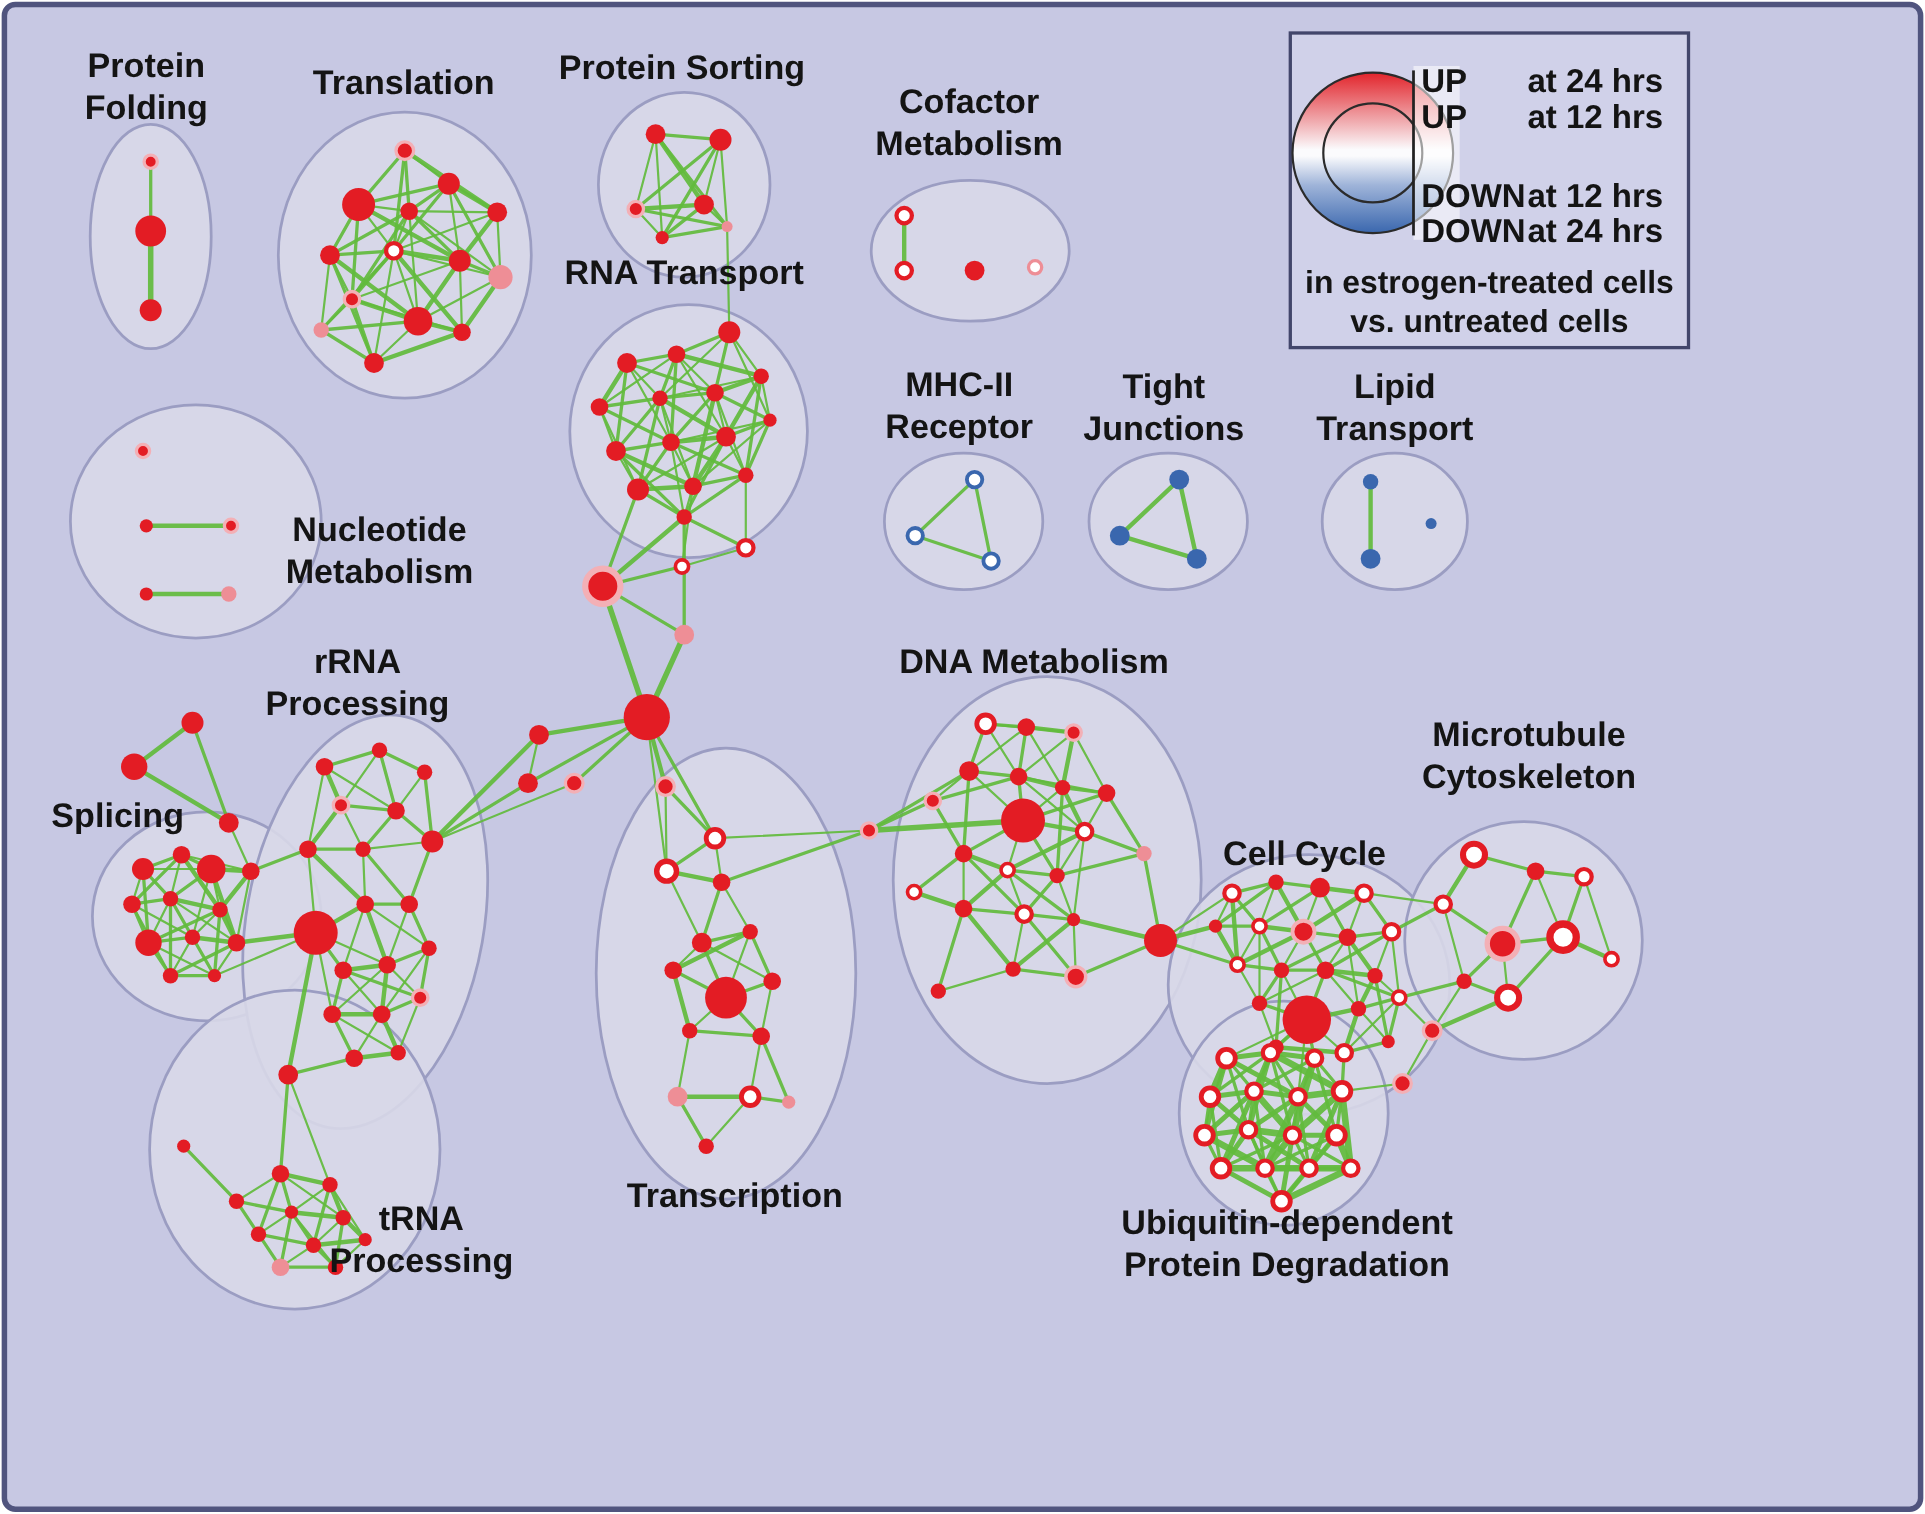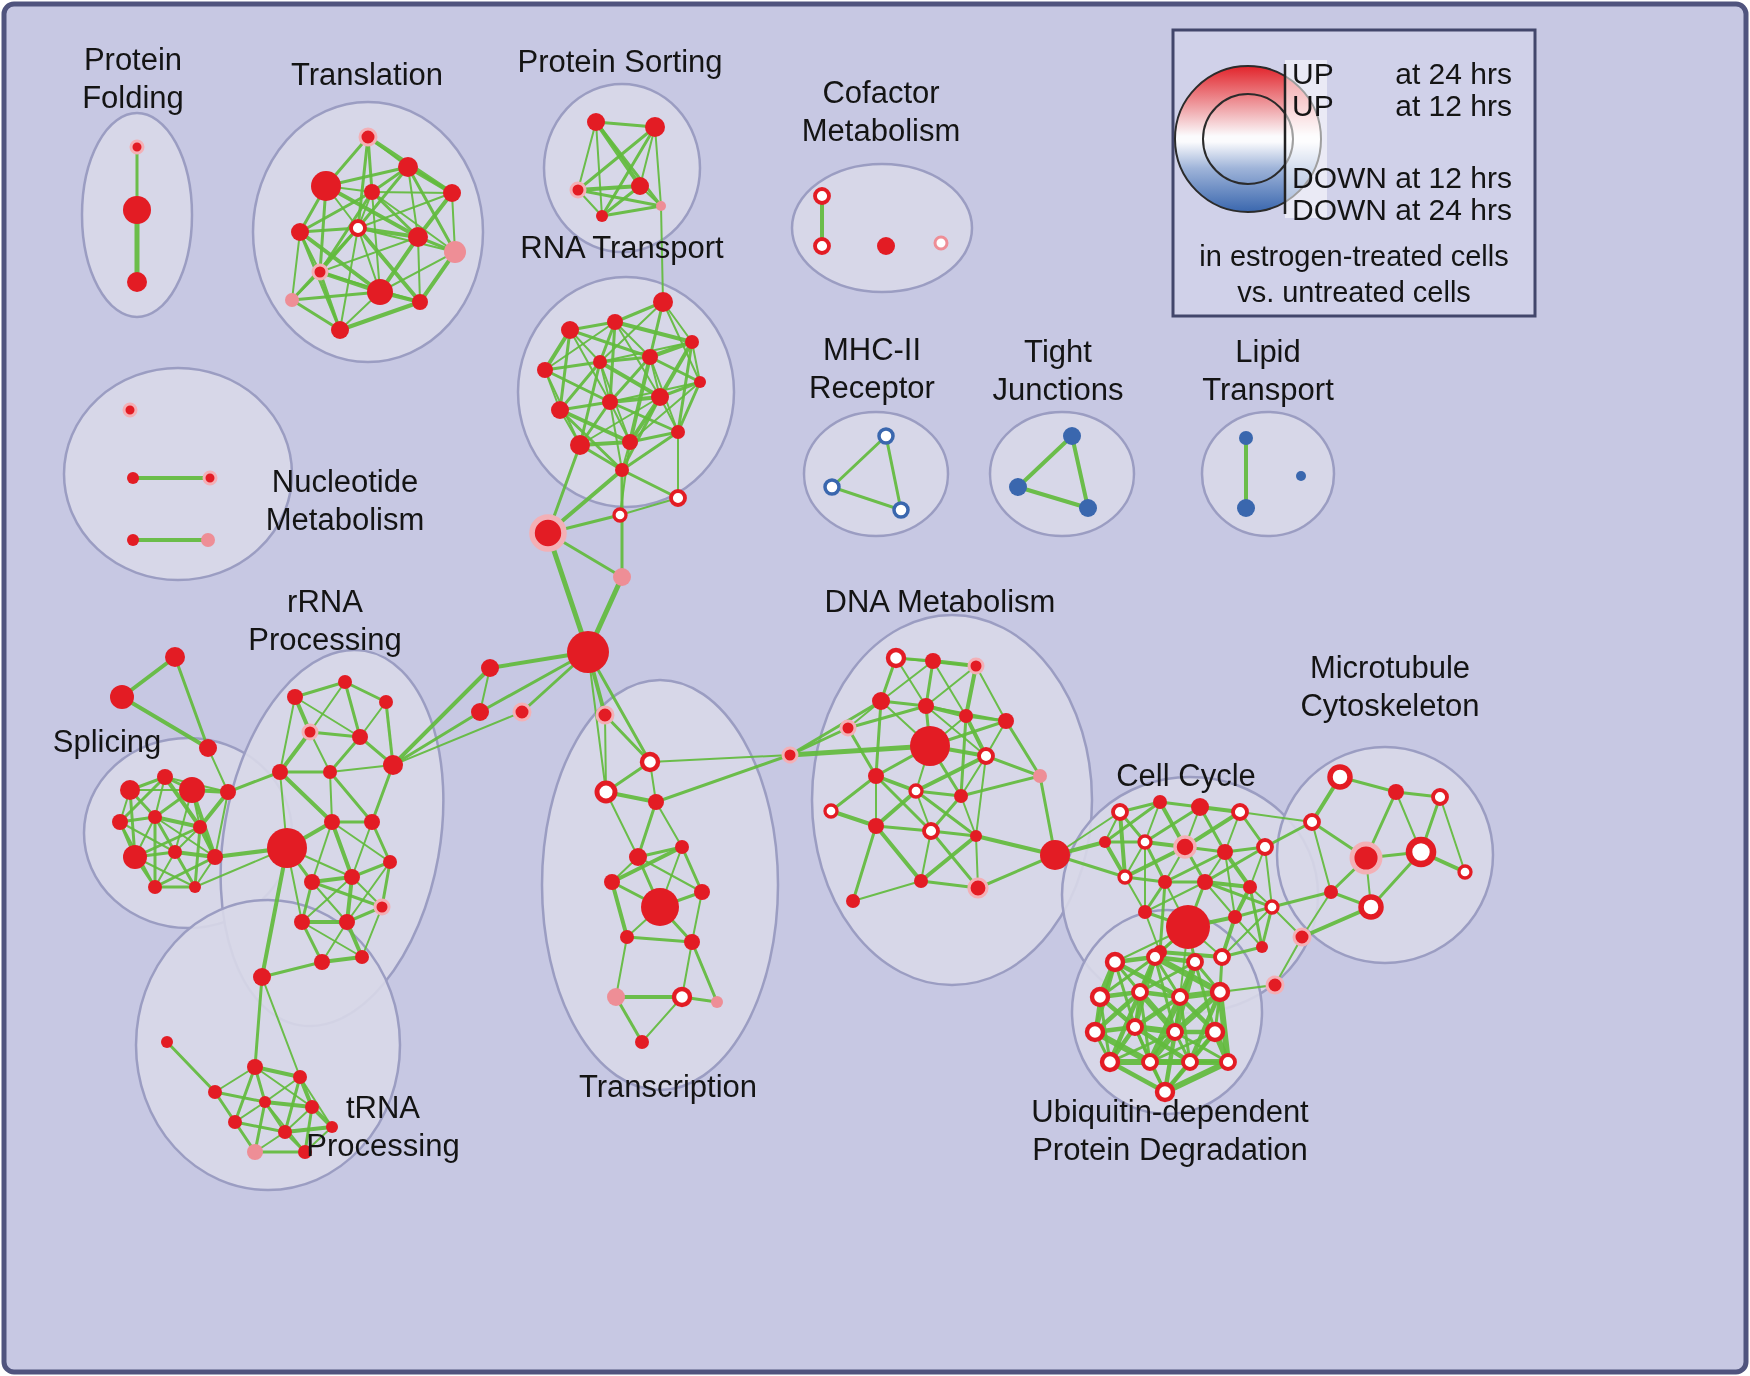--- a/index.html
+++ b/index.html
@@ -1,16 +1,16 @@
 <!DOCTYPE html>
 <html><head>
 <meta charset="utf-8">
 <style>
   html,body{margin:0;padding:0;background:#ffffff;}
-  .figure{width:1438px;height:1376px;position:relative;}
+  .figure{width:1438px;height:1376px;position:relative;font-weight:bold;}
   svg{display:block;}
   text{font-family:"Liberation Sans","DejaVu Sans",sans-serif;fill:#141414;}
   .cluster-label{font-size:31px;}
   .legend-dir{font-size:30px;}
   .legend-time{font-size:30px;}
   .legend-caption{font-size:29px;}
 </style>
 </head>
 <body>
 

